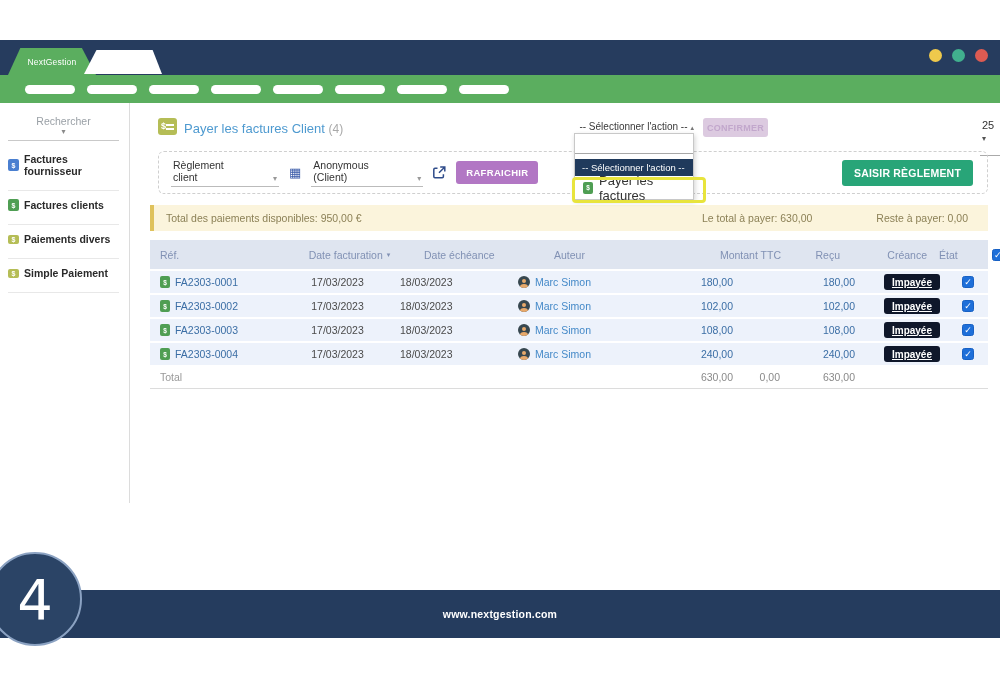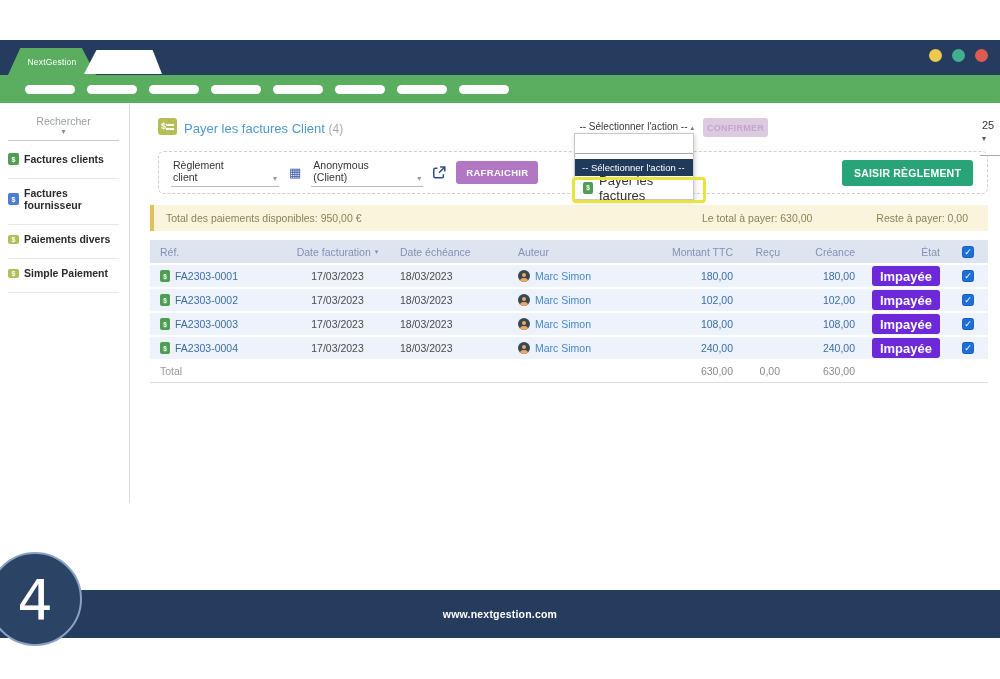--- a/index.html
+++ b/index.html
@@ -60,21 +60,21 @@
 
   
   .summary { position:absolute; left:150px; top:205px; width:838px; height:26px; background:#FBF4DC; border-left:4px solid #DFC25C; font-size:10.5px; color:#8C8157; }
   .summary .s-left { position:absolute; left:12px; top:7px; }
   .summary .s-mid { position:absolute; left:548px; top:7px; }
   .summary .s-right { position:absolute; right:20px; top:7px; }
 
   
   .tbl { position:absolute; left:150px; top:240px; width:838px; font-size:10.5px; }
   .trow { display:flex; align-items:center; height:22px; }
-  .thead { background:#DFE5F0; color:#8191B4; height:23px; }
+  .thead { background:#DFE5F0; color:#8191B4; height:29px;gap:12px; }
   .trow > div { display:flex; align-items:center; height:100%; }
   .c-ref { flex:0 0 125px; padding-left:10px; gap:5px; }
   .c-datef { flex:0 0 125px; justify-content:center; }
   .c-datee { flex:0 0 110px; }
   .c-auteur { flex:0 0 140px; padding-left:8px; gap:5px; }
   .c-montant { flex:0 0 83px; justify-content:flex-end; }
   .c-recu { flex:0 0 47px; justify-content:flex-end; }
   .c-creance { flex:0 0 75px; justify-content:flex-end; }
   .c-etat { flex:1 1 auto; justify-content:flex-end; padding-right:8px; }
   .c-check { flex:0 0 40px; justify-content:center; }
@@ -82,21 +82,21 @@
   .rowbg { background:#EDF2FB; margin-top:2px; }
   .ref-link { color:#3B6EA5; cursor:pointer; }
   .doc-icon { min-width:10px; height:12px; border-radius:2px; background:#4F9E53; color:#fff; font-size:6.5px; font-weight:bold; display:inline-flex; align-items:center; justify-content:center; }
   .doc-icon::before { content:"$"; }
   .datecell { color:#4A4A4A; }
   .avatar { width:12px; height:12px; border-radius:50%; background:#37474F; position:relative; overflow:hidden; }
   .avatar::before { content:""; position:absolute; left:4px; top:2.5px; width:4px; height:4px; border-radius:50%; background:#E8A96B; }
   .avatar::after { content:""; position:absolute; left:2px; top:7.5px; width:8px; height:6px; border-radius:50%; background:#E8A96B; }
   .author-link { color:#4489C8; cursor:pointer; }
   .amt { color:#3B6EA5; }
-  .badge { background:#6d28d9; color:#fff; font-size:13px; font-weight:bold; padding:2.5px 8px; border-radius:3px; }
+  .badge { background:#0f172a; color:#fff; font-size:10px; font-weight:bold; padding:2.5px 8px; border-radius:3px;text-decoration:underline; }
   .chk { width:12px; height:12px; background:#1E6FD9; border:1px solid #1861C4; border-radius:2.5px; color:#fff; font-size:9px; line-height:10px; text-align:center; cursor:pointer; }
   .chk::before { content:"✓"; }
   .trow-total { background:#fff; border-bottom:1px solid #DCDCDC; color:#8A8A8A; height:24px; }
   .trow-total .c-ref { color:#999; }
 
   
   .menu { position:absolute; left:574px; top:133px; width:120px; background:#fff; border:1px solid #C8C8C8; box-shadow:1px 2px 5px rgba(0,0,0,.18); z-index:20; }
   .menu .msearch { height:20px; border-bottom:1px solid #A8A8A8; margin-bottom:5px; }
   .menu .msel { background:#203A5C; color:#fff; font-size:9.5px; line-height:17px; padding-left:7px; }
   .menu .mitem { height:23px; display:flex; align-items:center; gap:6px; padding-left:8px; font-size:13px; color:#333; cursor:pointer; }
@@ -137,43 +137,43 @@
 
   <aside class="sidebar">
     <div class="search">
       <span>Rechercher</span>
       <span class="caret">▾</span>
     </div>
     <div>
 
         <div class="section">
           <div class="sec-head">
+            <span class="sicon" data-icon="invoice-blue-icon"></span>
+            <span>Factures fournisseur</span>
+          </div>
+          <div>
+
+              <div class="sec-item"></div>
+
+              <div class="sec-item"></div>
+
+              <div class="sec-item"></div>
+
+              <div class="sec-item"></div>
+            </div>
+        </div>
+
+        <div class="section">
+          <div class="sec-head">
             <span class="sicon" data-icon="invoice-green-icon"></span>
             <span>Factures clients</span>
           </div>
           <div>
 
               <div class="sec-item"></div>
-
-              <div class="sec-item"></div>
-
-              <div class="sec-item"></div>
-
-              <div class="sec-item"></div>
-
-              <div class="sec-item"></div>
-            </div>
-        </div>
-
-        <div class="section">
-          <div class="sec-head">
-            <span class="sicon" data-icon="invoice-blue-icon"></span>
-            <span>Factures fournisseur</span>
-          </div>
-          <div>
 
               <div class="sec-item"></div>
 
               <div class="sec-item"></div>
 
               <div class="sec-item"></div>
 
               <div class="sec-item"></div>
             </div>
         </div>

